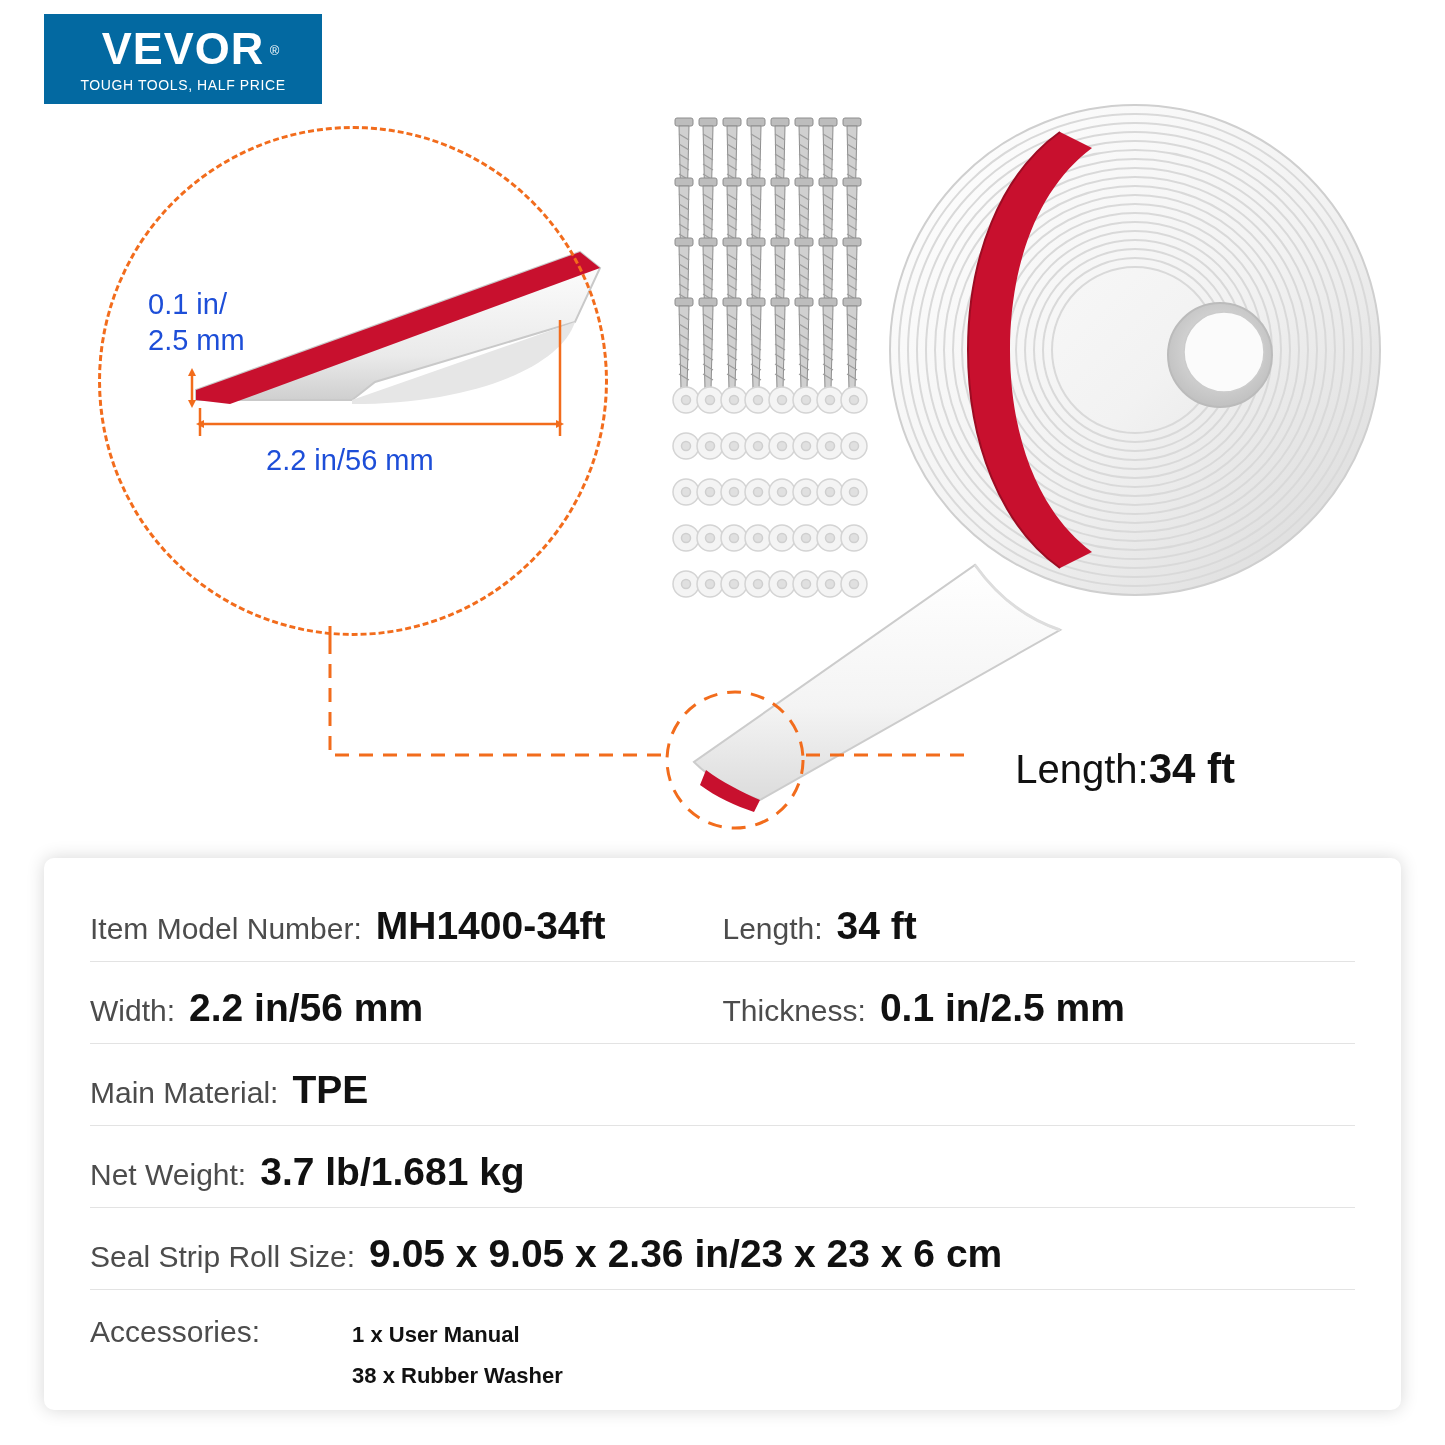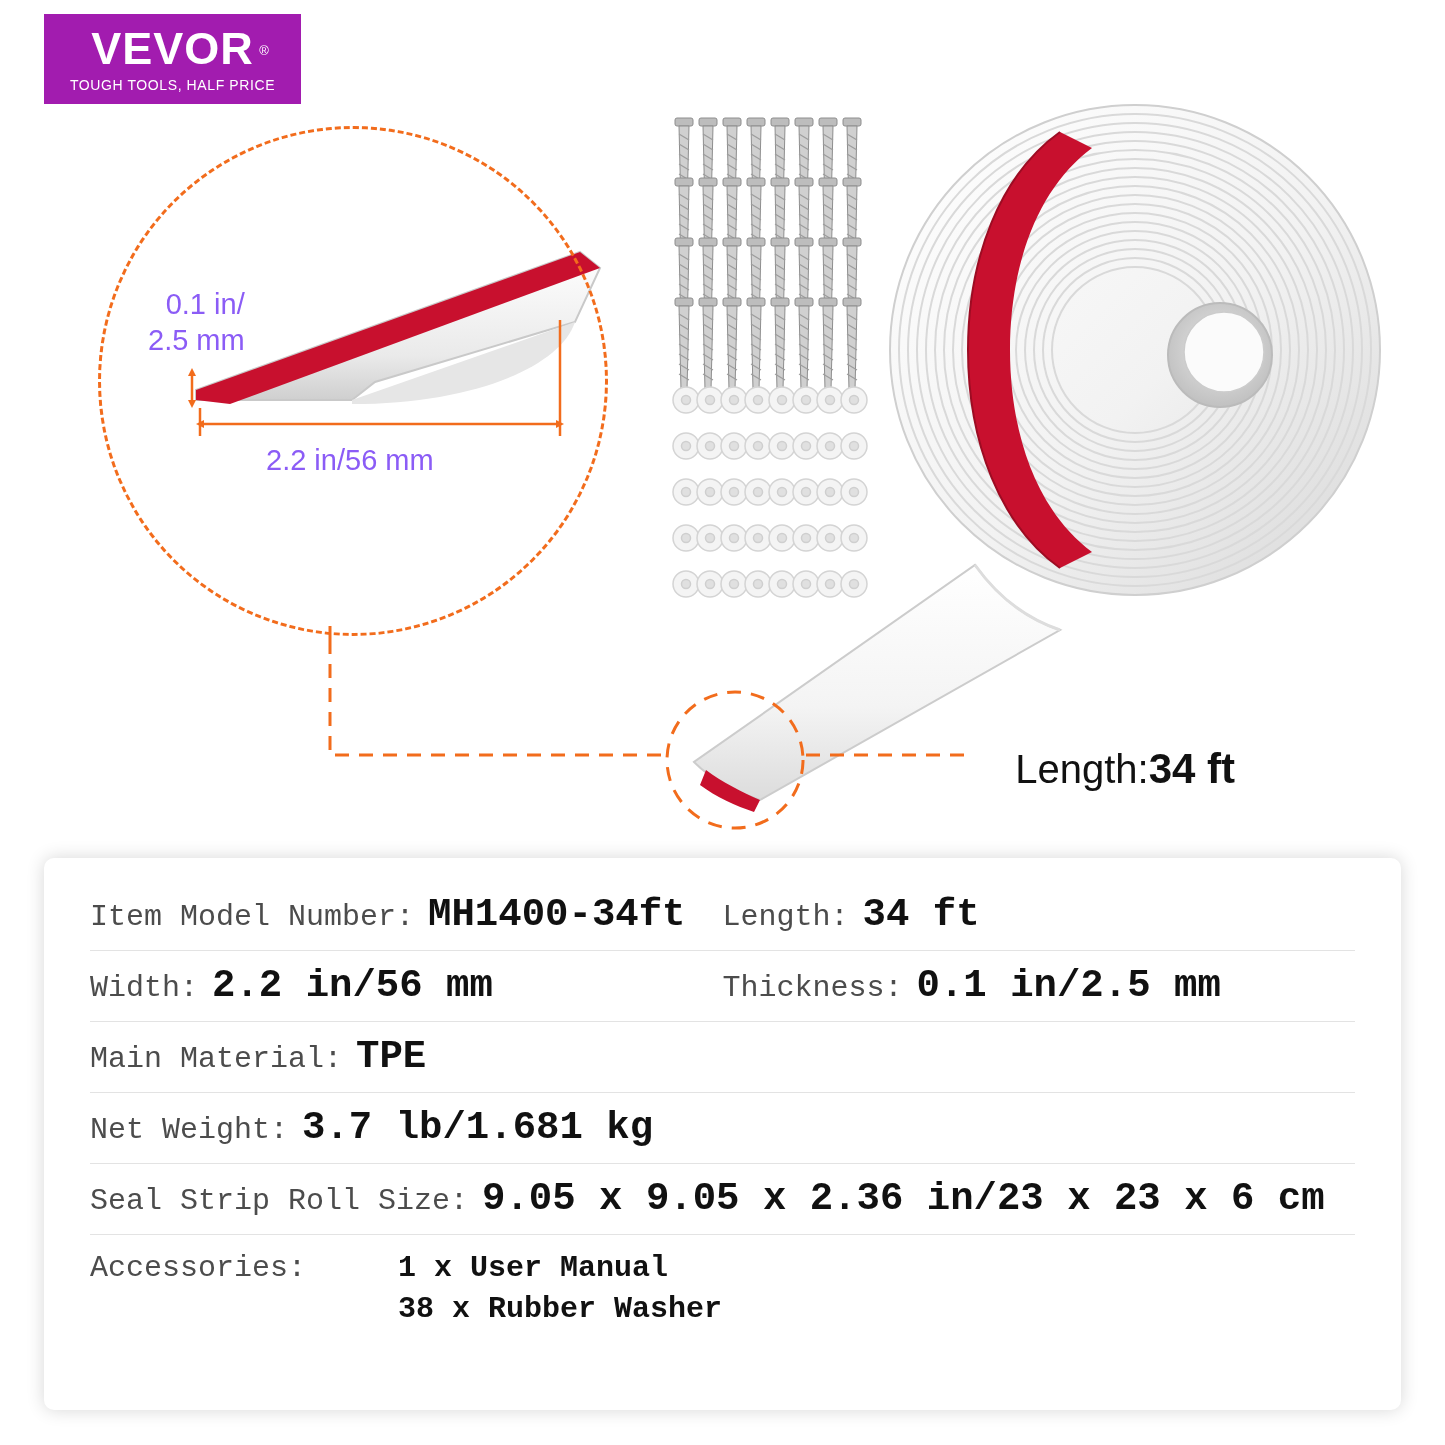--- a/index.html
+++ b/index.html
@@ -8,22 +8,22 @@
     width: 1445px; height: 1445px;
     background: #ffffff;
     font-family: "Liberation Sans", sans-serif;
     position: relative;
     overflow: hidden;
   }
 
   
   #brand-logo {
     position: absolute; left: 44px; top: 14px;
-    width: 257px; height: 90px;
-    background: #a21caf;
+    width: 278px; height: 90px;
+    background: #0369a1;
     display: flex; flex-direction: column;
     align-items: center; justify-content: center;
     color: #ffffff;
   }
   #brand-wordmark {
     font-size: 45px; font-weight: bold; letter-spacing: 1px;
     line-height: 46px; position: relative;
   }
   #brand-reg {
     position: absolute; right: -16px; top: 2px;
@@ -37,21 +37,21 @@
   
   #hero { position: absolute; left: 0; top: 0; width: 1445px; height: 860px; }
 
   
   #callout-circle {
     position: absolute; left: 98px; top: 126px;
     width: 510px; height: 510px;
     border: 3px dashed #f26c1c; border-radius: 50%;
   }
   .dim-label {
-    position: absolute; color: #8b5cf6; font-size: 29px; line-height: 36px; text-align: right;
+    position: absolute; color: #1d4ed8; font-size: 29px; line-height: 36px;
   }
   #dim-thickness { left: 148px; top: 286px; }
   #dim-width { left: 266px; top: 442px; font-size: 29px; }
 
   
   #length-label {
     position: absolute; right: 210px; top: 745px;
     font-size: 40px; color: #111;
   }
   #length-label b { font-size: 42px; }
@@ -62,35 +62,34 @@
     width: 1357px; height: 552px;
     background: #ffffff;
     border-radius: 10px;
     box-shadow: 0 0 18px rgba(0,0,0,0.16);
     padding: 22px 0 0 0;
   }
   .spec-row {
     display: flex;
     border-bottom: 1px solid #e3e3e3;
     padding: 13px 0 13px 0;
-    margin: 0 46px;
+    margin: 11px 46px;
     align-items: center;
-    font-family: Liberation Mono, monospace;
   }
   .spec-row:last-child { border-bottom: none; }
   .spec-cell { display: flex; align-items: baseline; }
   .spec-cell.half { width: 50%; }
   .spec-cell.full { width: 100%; }
   .spec-key {
     font-size: 30px; color: #4c4c4c; font-weight: normal; white-space: nowrap;
   }
   .spec-val {
     font-size: 39px; color: #111; font-weight: bold; margin-left: 14px;
   }
-  .acc-list { font-size: 30px; color: #111; font-weight: bold; line-height: 41px; margin-left: 92px; }
+  .acc-list { font-size: 22px; color: #111; font-weight: bold; line-height: 41px; margin-left: 92px; }
 </style>
 </head>
 <body>
 
 <div id="brand-logo">
   <div id="brand-wordmark">
     <span>VEVOR</span>
     <span id="brand-reg">®</span>
   </div>
   <div id="brand-tagline">TOUGH TOOLS, HALF PRICE</div>

